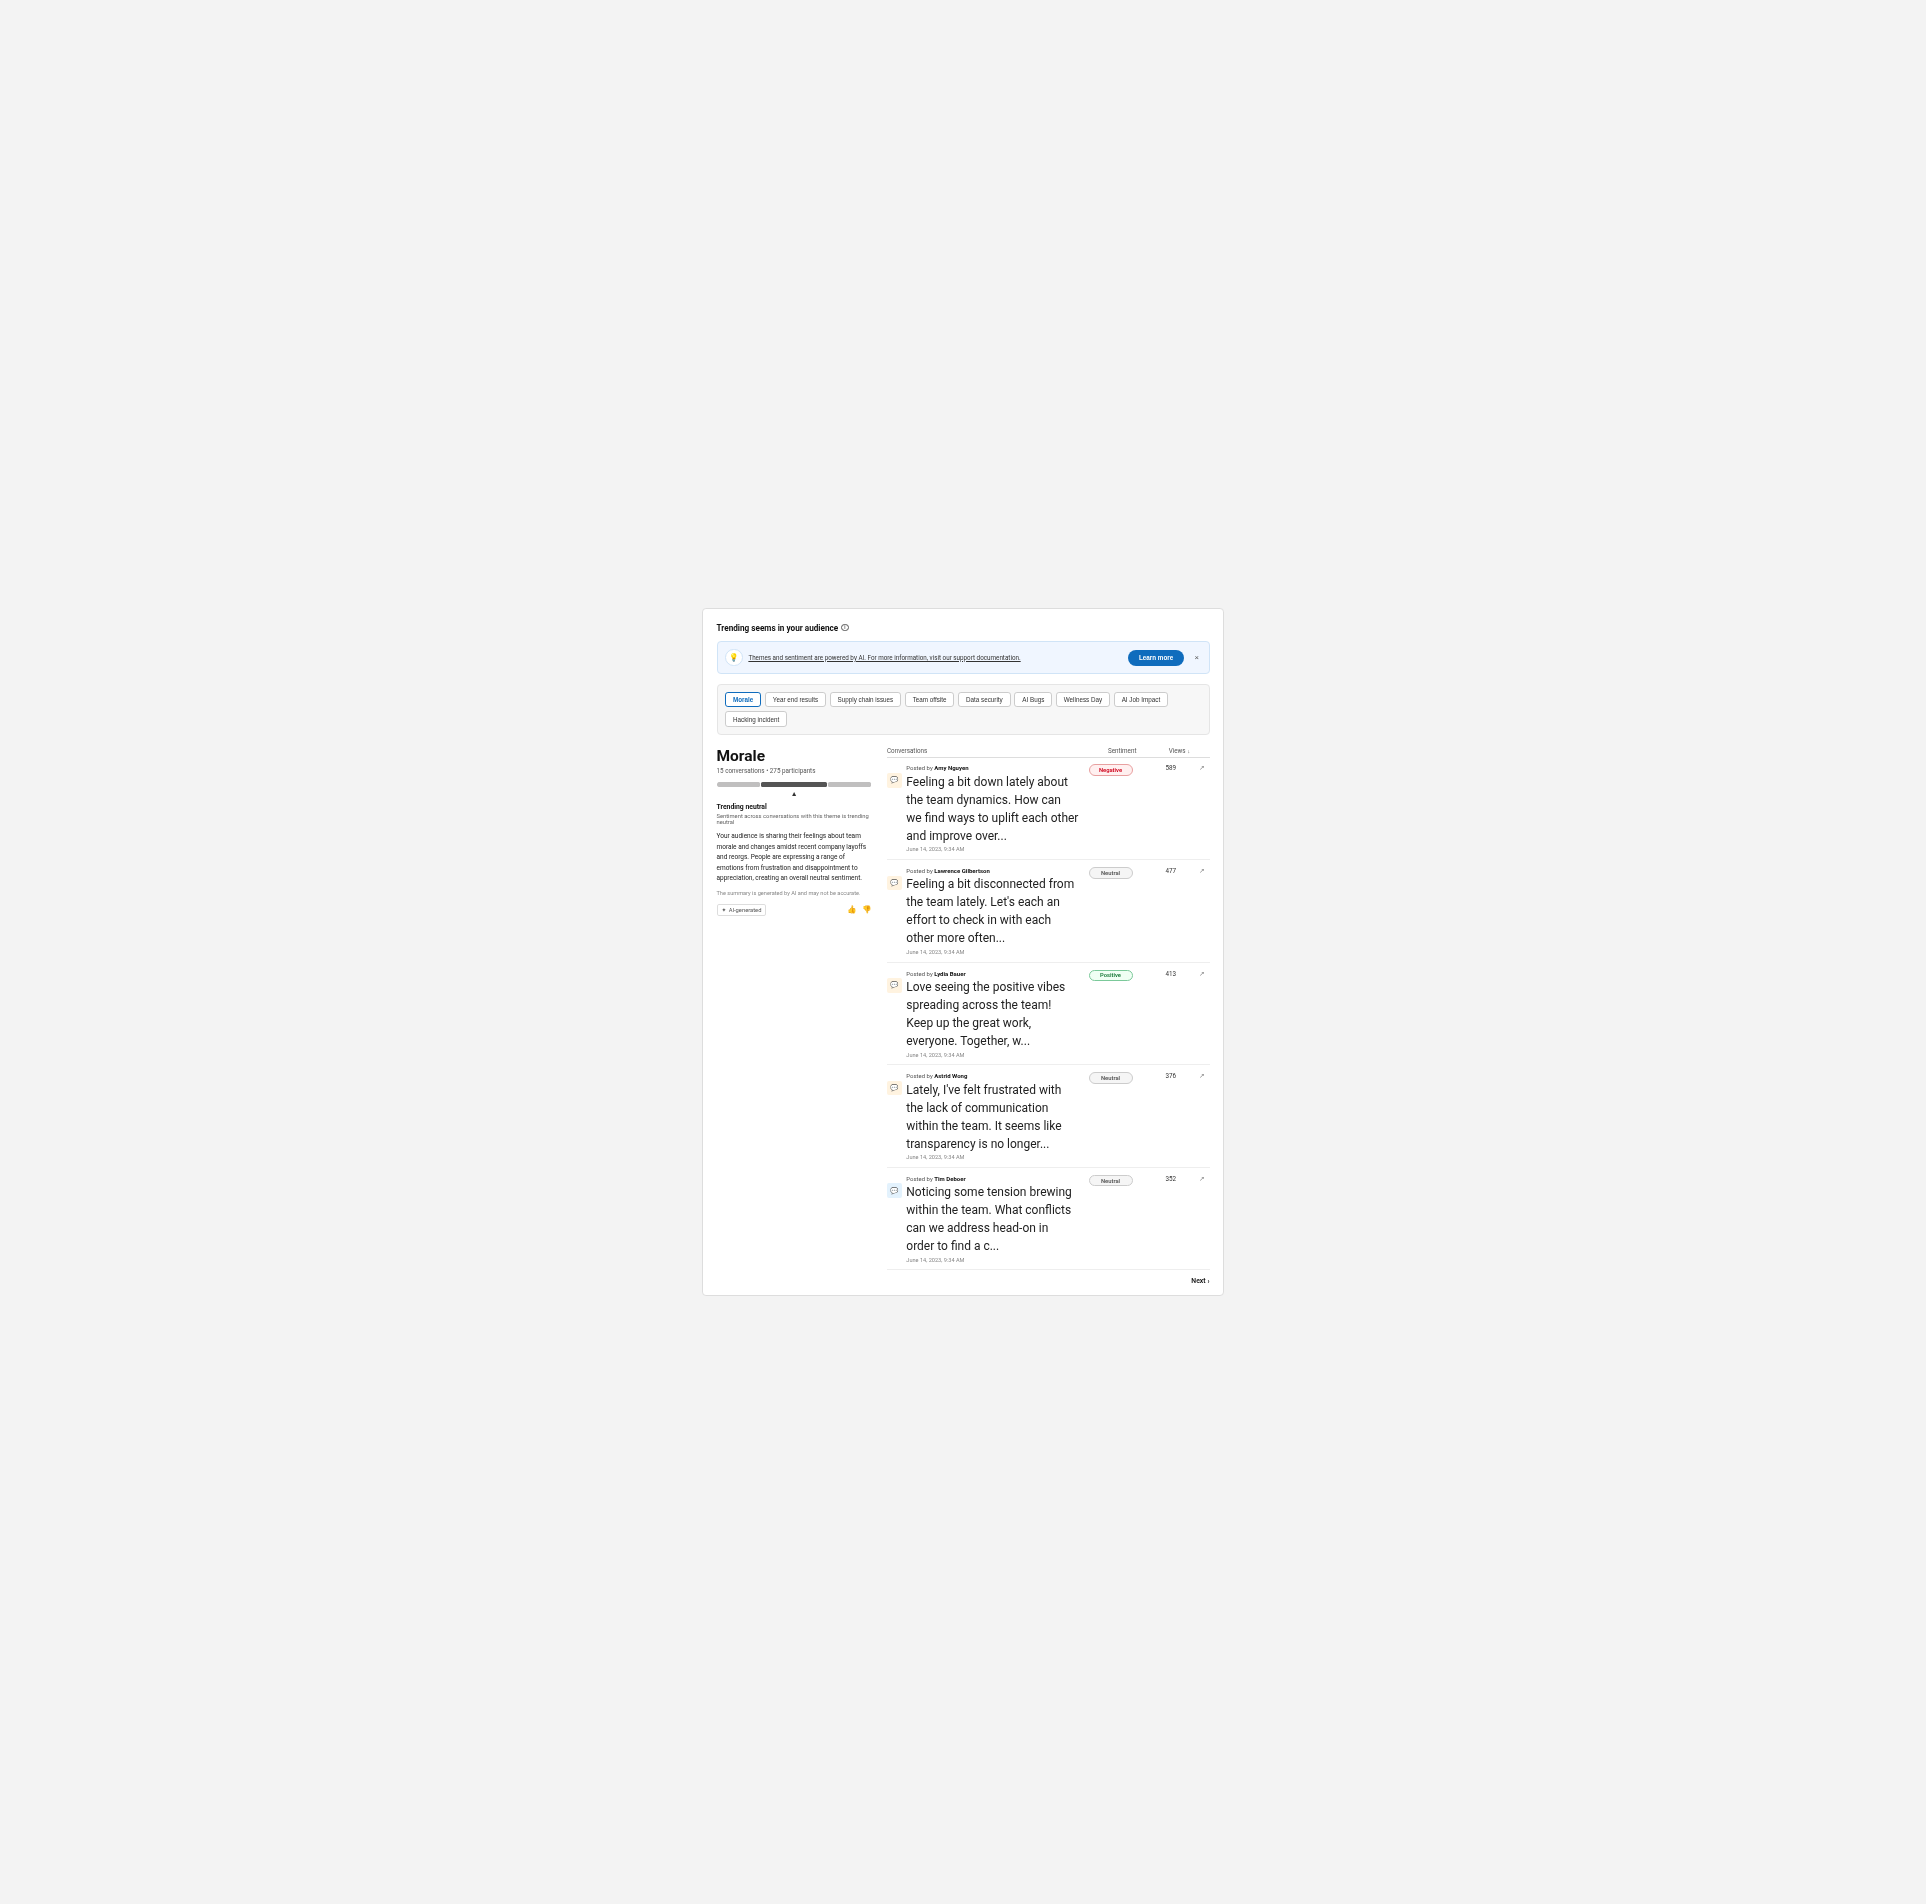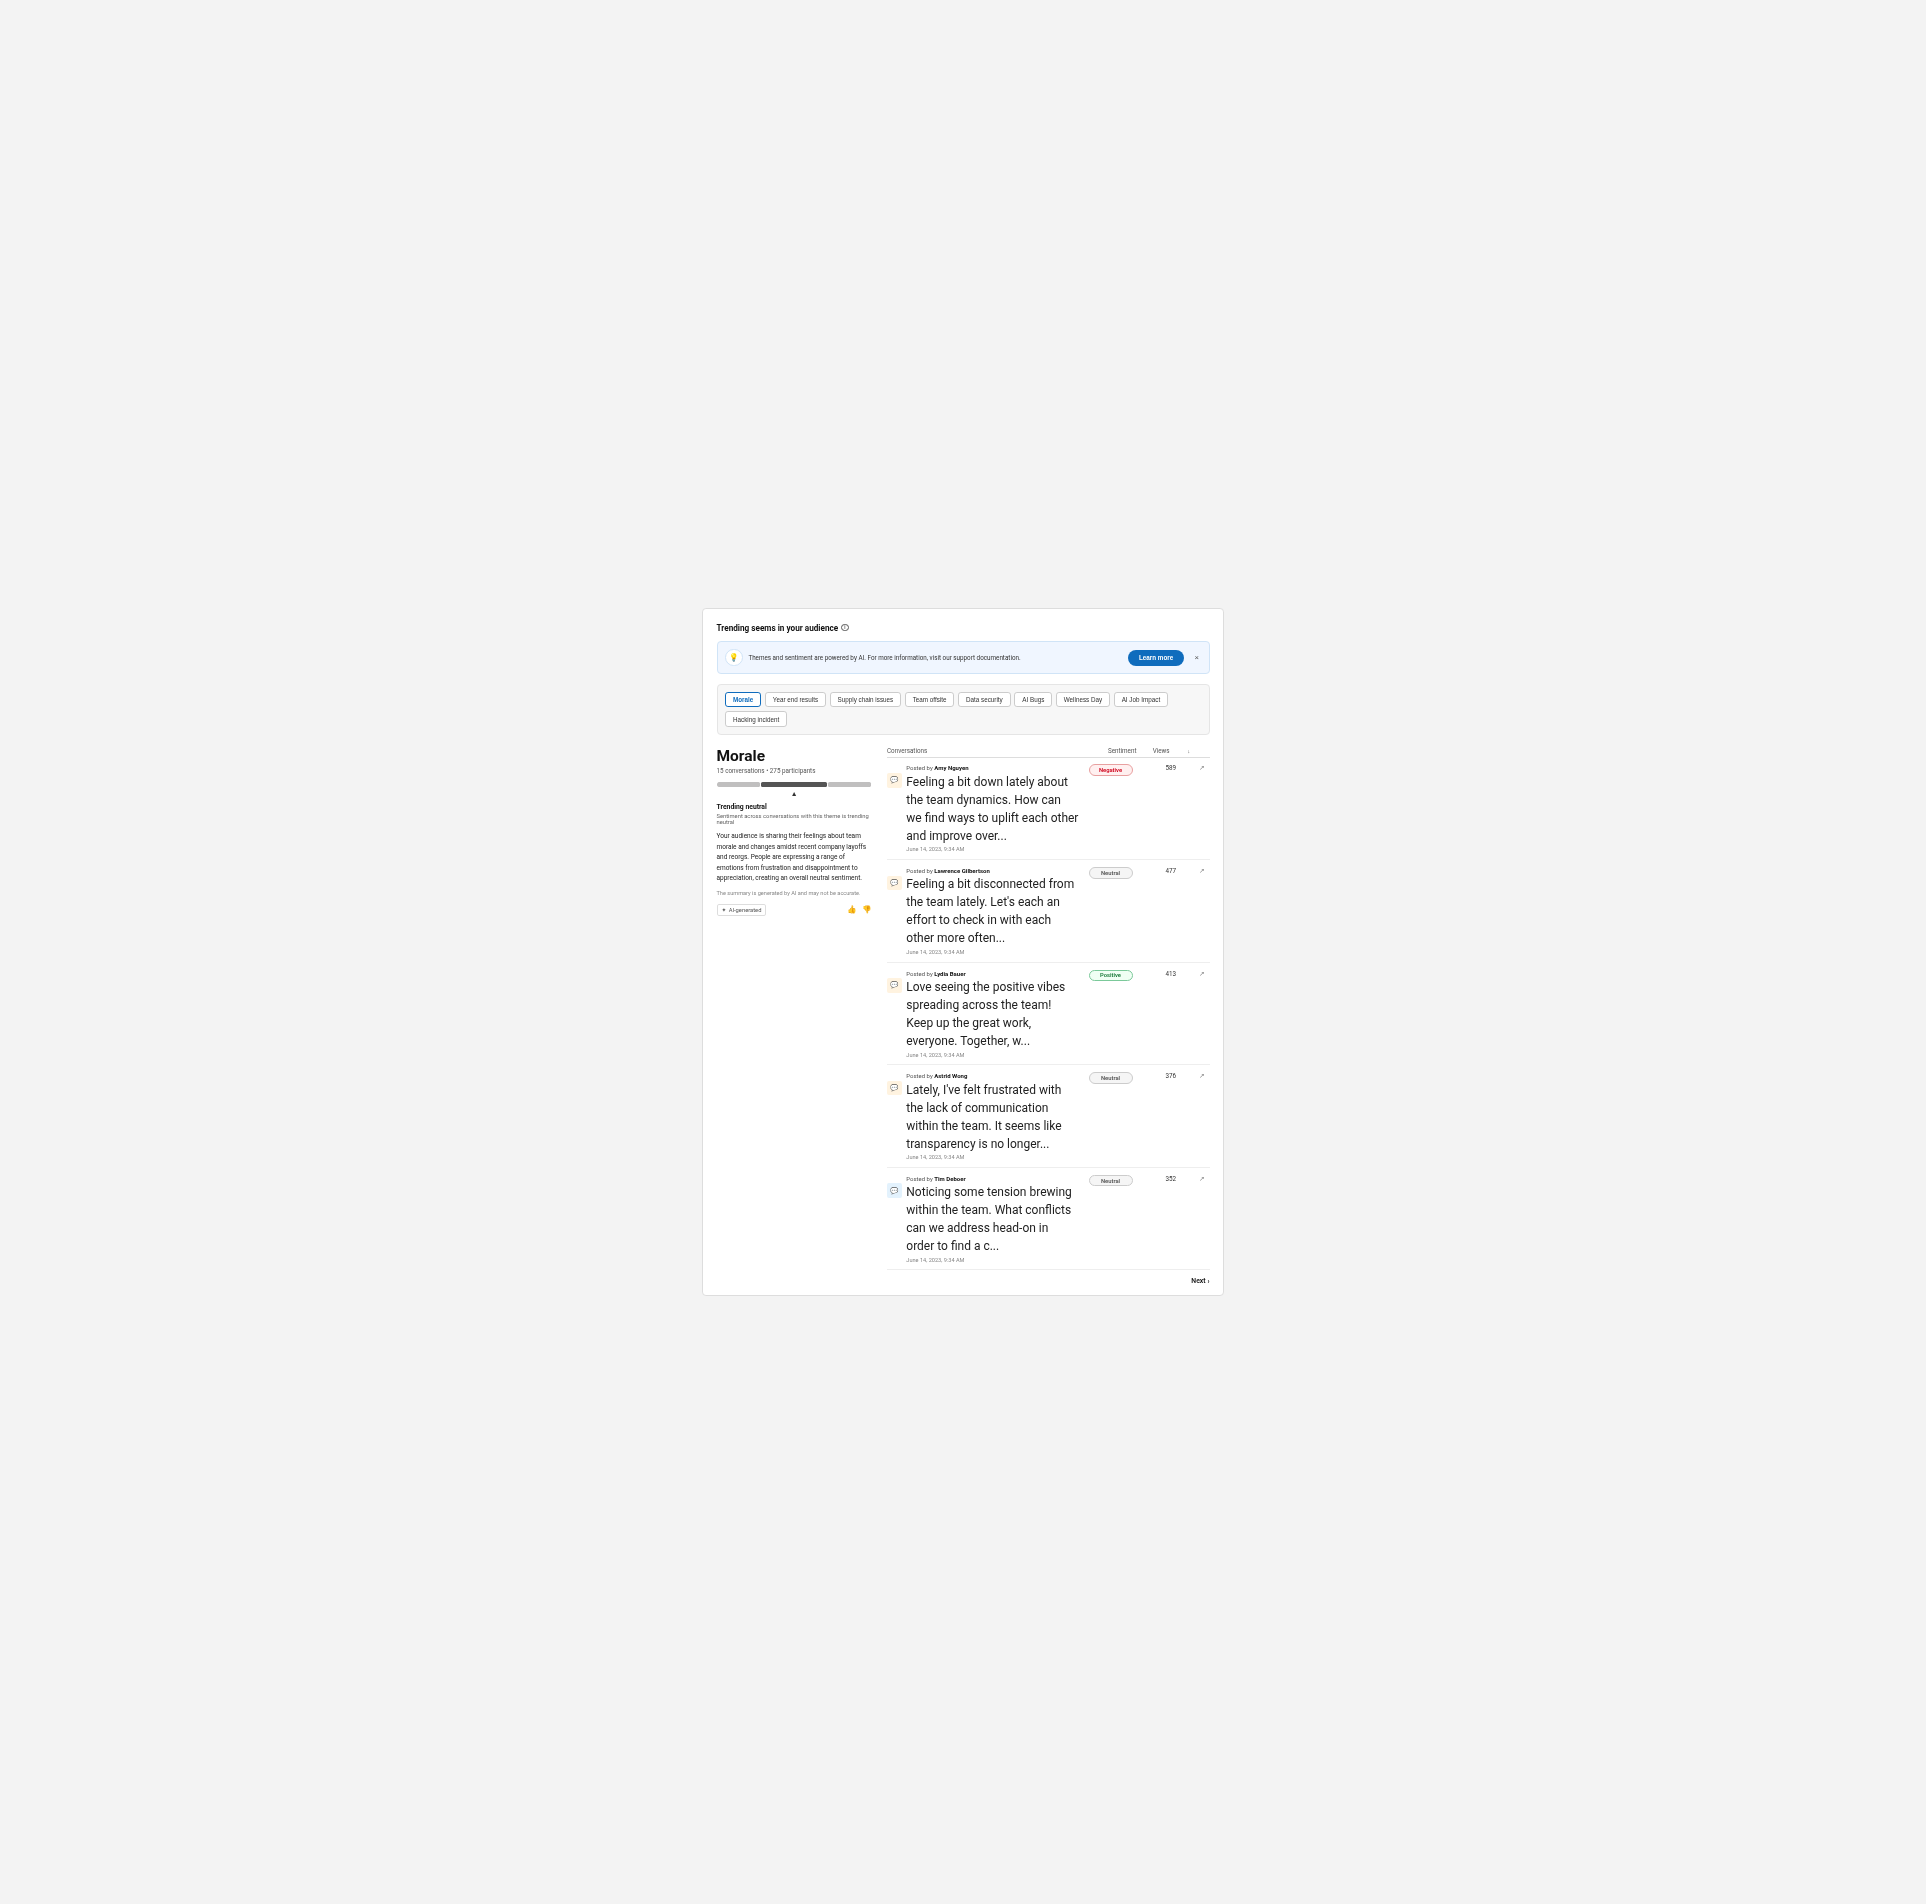--- a/index.html
+++ b/index.html
@@ -61,20 +61,21 @@
       align-items: center;
       justify-content: center;
       flex-shrink: 0;
       border: 0.5px solid #d0e4f7;
       font-size: 7.7px;
     }
     .ai-banner-text {
       flex: 1;
       font-size: 6.3px;
       color: #333;
+      text-decoration: underline;
     }
     .learn-more-btn {
       background: #0f6cbd;
       color: #fff;
       border: none;
       border-radius: 9.7px;
       padding: 4.4px 10.6px;
       font-size: 6.3px;
       font-weight: 600;
       cursor: pointer;
@@ -222,21 +223,21 @@
       color: #555;
     }
     .col-conversations { flex: 1; }
     .col-sentiment { width: 58px; text-align: center; }
     .col-views {
       width: 39px;
       text-align: right;
       display: flex;
       align-items: center;
       justify-content: flex-end;
-      gap: 18px;
+      gap: 2px;
     }
     .col-action { width: 19.3px; }
     .conversation-item {
       display: flex;
       align-items: flex-start;
       padding: 6.8px 0;
       border-bottom: 0.5px solid #eee;
       gap: 4.8px;
     }
     .conv-icon {

